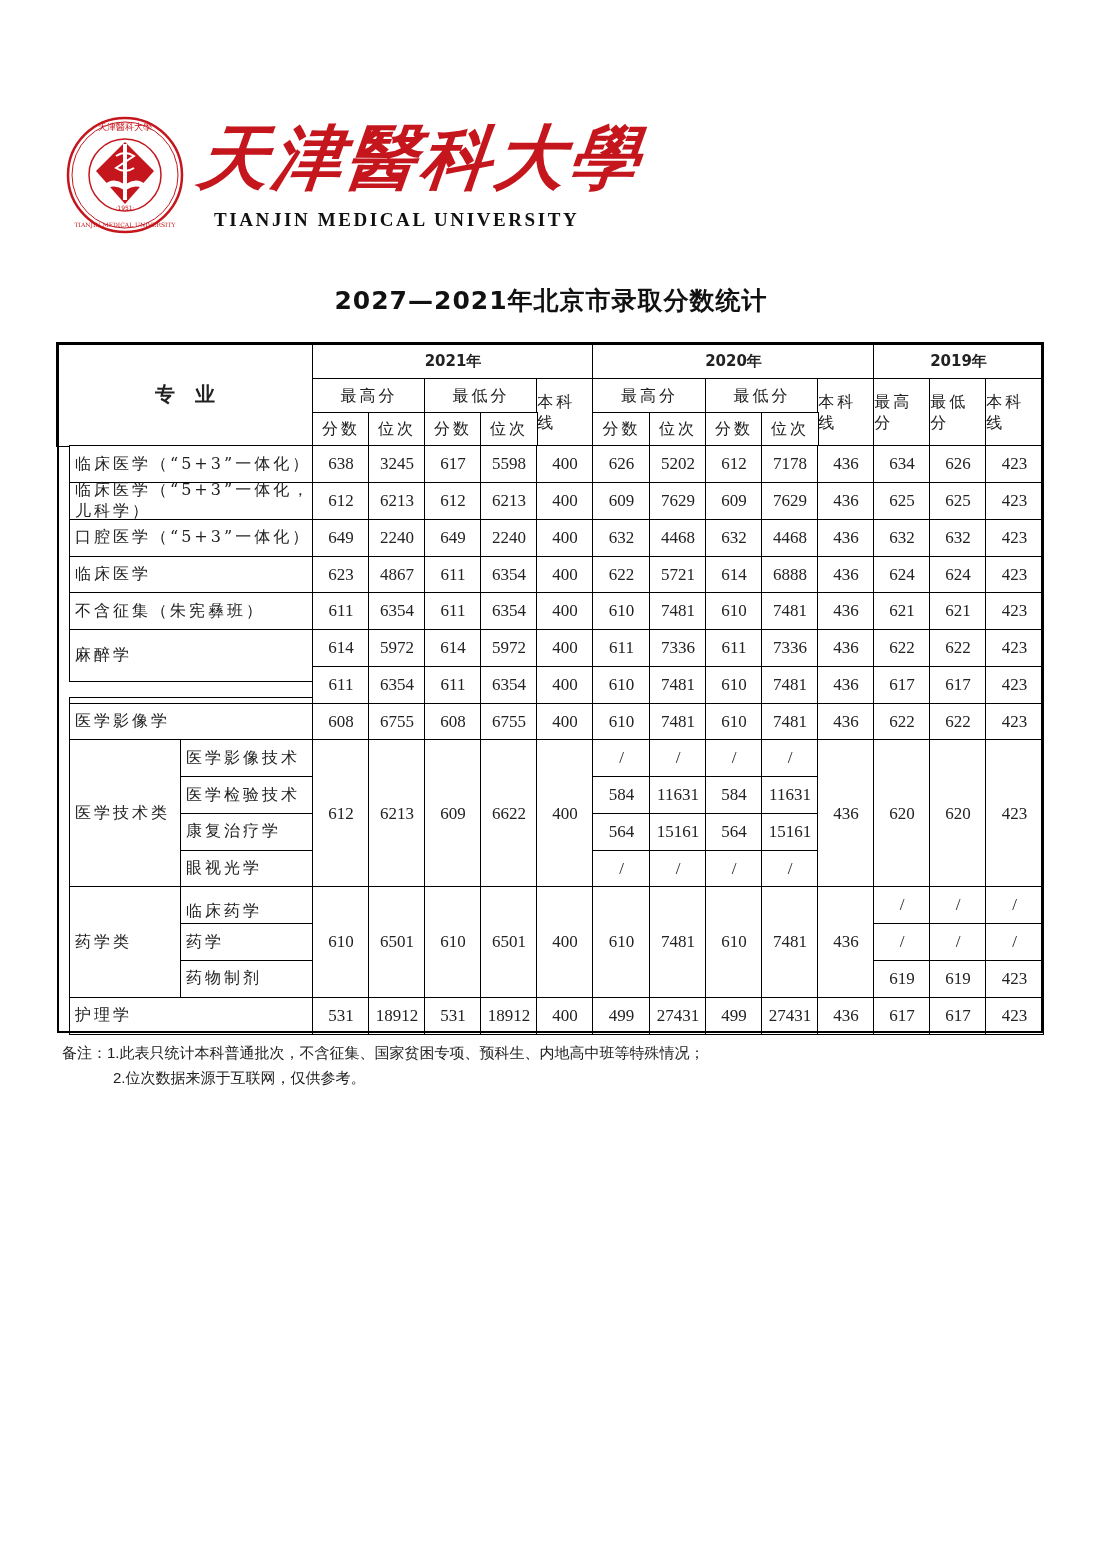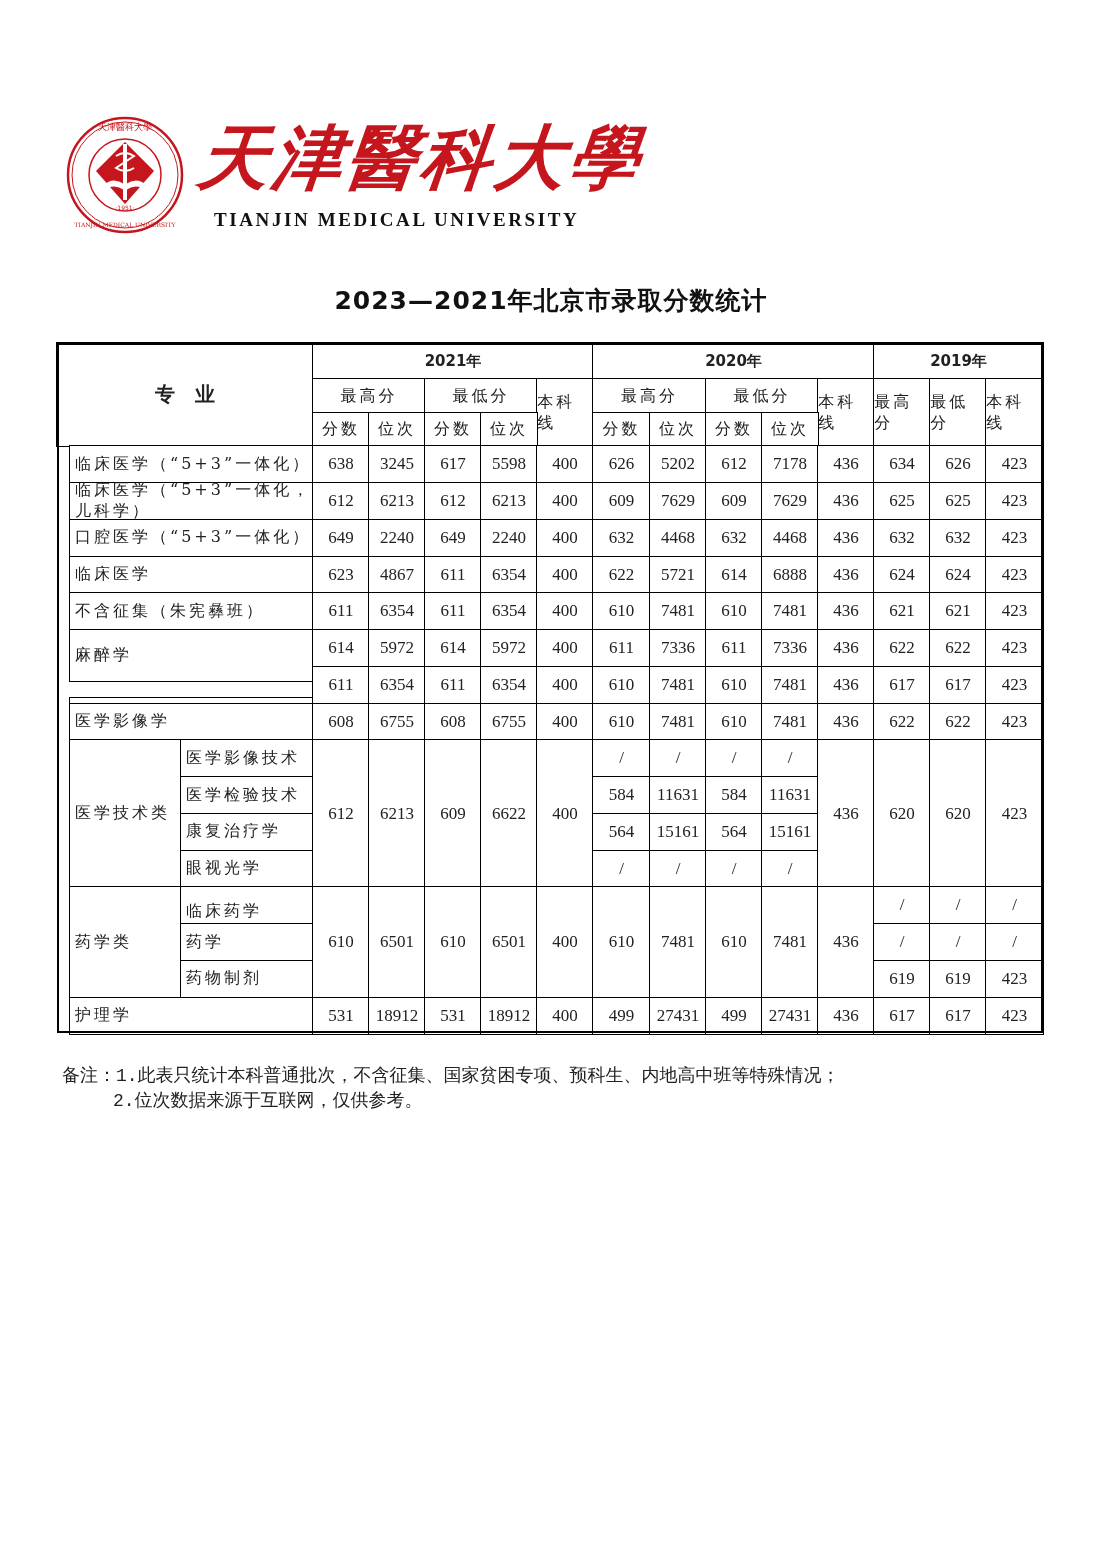--- a/index.html
+++ b/index.html
@@ -18,21 +18,21 @@
   .cell { position:absolute; box-sizing:border-box; border:1.5px solid #000; display:flex; align-items:center; justify-content:center; font-size:16px; color:#222; background:#fff; margin:-0.75px 0 0 -0.75px; }
   .cell.left { justify-content:flex-start; padding-left:5px;margin-left:12px; }
   .cell.hdr-bold { font-weight:bold; font-family:"DejaVu Sans","Liberation Sans",sans-serif; font-size:15px; }
   .cell.hdr { font-size:16px; letter-spacing:3px; }
   .cell.num { font-family:"Liberation Serif","DejaVu Serif",serif; font-size:17px; }
   .cell.small { font-size:13.5px; letter-spacing:0.5px; }
   .cell.cn { letter-spacing:3px; font-size:16px; }
   .cell.major-head { font-weight:bold; font-size:20px; letter-spacing:0; font-family:"DejaVu Sans","Liberation Sans",sans-serif; }
   .outer { position:absolute; left:57px; top:343px; width:986px; height:690px; border:2.5px solid #000; box-sizing:border-box; pointer-events:none; }
 
-  .notes { position:absolute; left:62px; top:1040px; font-size:18px; line-height:25px; color:#222; font-family:Liberation Mono, monospace;margin-top:24px; }
+  .notes { position:absolute; left:62px; top:1040px; font-size:15px; line-height:25px; color:#222; font-family:Liberation Sans, sans-serif; }
   .notes .line2 { padding-left:51px; }
 </style>
 </head>
 <body>
 
 <div class="logo-wrap">
   <svg class="seal" viewBox="0 0 118 118">
     <circle cx="59" cy="59" r="57" fill="none" stroke="#c4161c" stroke-width="2.5"></circle>
     <circle cx="59" cy="59" r="53" fill="none" stroke="#c4161c" stroke-width="1"></circle>
     <circle cx="59" cy="59" r="36" fill="none" stroke="#c4161c" stroke-width="1.5"></circle>
@@ -42,21 +42,21 @@
     <path d="M36 70 Q47 60 58 68 L58 74 Q47 66 36 76 Z" fill="#fff"></path>
     <path d="M82 70 Q71 60 60 68 L60 74 Q71 66 82 76 Z" fill="#fff"></path>
     <text x="59" y="94" font-size="6" fill="#c4161c" text-anchor="middle" font-family="DejaVu Sans, sans-serif">·1951·</text>
     <text x="59" y="14" font-size="9" fill="#c4161c" text-anchor="middle" font-family="DejaVu Serif, serif">天津醫科大學</text>
     <text x="59" y="111" font-size="6" fill="#c4161c" text-anchor="middle" font-family="DejaVu Serif, serif">TIANJIN MEDICAL UNIVERSITY</text>
   </svg>
   <div class="brand-cn">天津醫科大學</div>
   <div class="brand-en">TIANJIN MEDICAL UNIVERSITY</div>
 </div>
 
-<div class="page-title">2023—2021年北京市录取分数统计</div>
+<div class="page-title">2027—2021年北京市录取分数统计</div>
 
 <div id="table">
   <div class="grid" id="grid">
       <div class="cell major-head" style="left: 57px; top: 343px; width: 257.5px; height: 104.5px;">专　业</div>
       <div class="cell hdr-bold" style="left: 313px; top: 343px; width: 281.5px; height: 37.5px;">2021年</div>
       <div class="cell hdr-bold" style="left: 593px; top: 343px; width: 282.5px; height: 37.5px;">2020年</div>
       <div class="cell hdr-bold" style="left: 874px; top: 343px; width: 170.5px; height: 37.5px;">2019年</div>
       <div class="cell hdr" style="left: 313px; top: 379px; width: 113.5px; height: 35.5px;">最高分</div>
       <div class="cell hdr" style="left: 425px; top: 379px; width: 113.5px; height: 35.5px;">最低分</div>
       <div class="cell hdr" style="left: 537px; top: 379px; width: 57.5px; height: 68.5px;">本科线</div>

